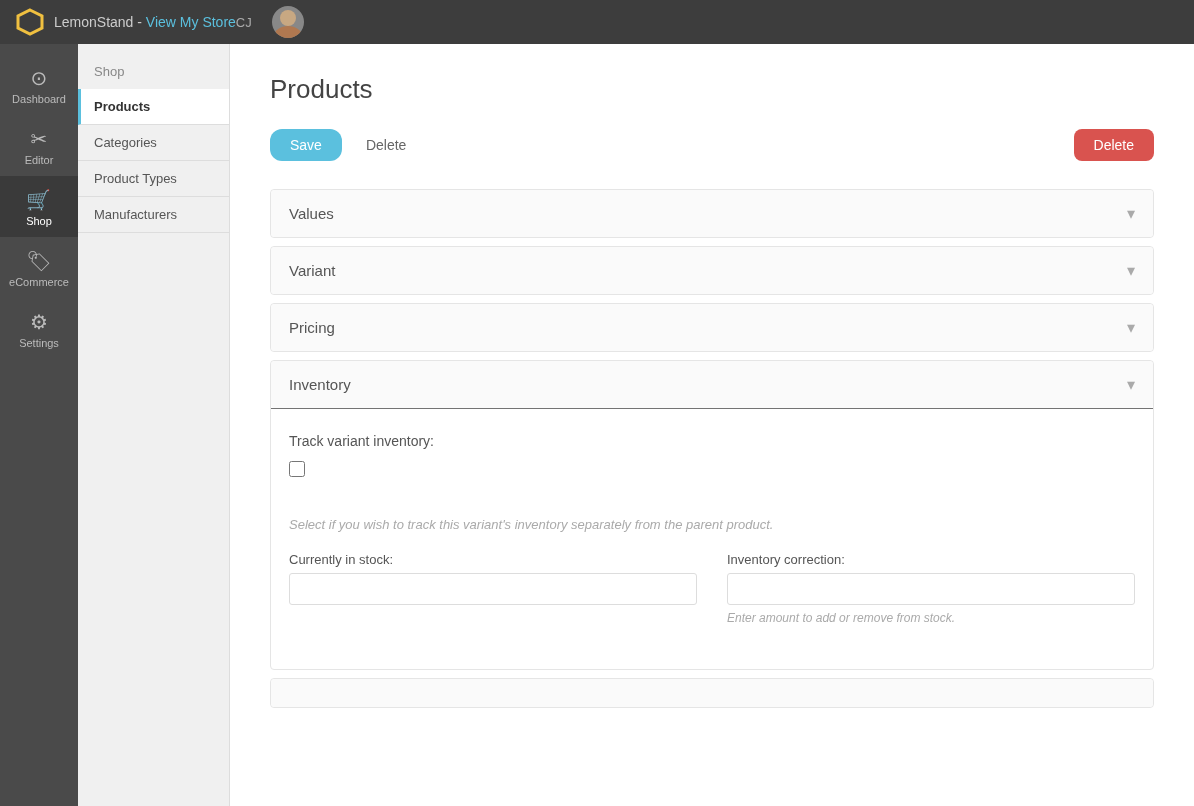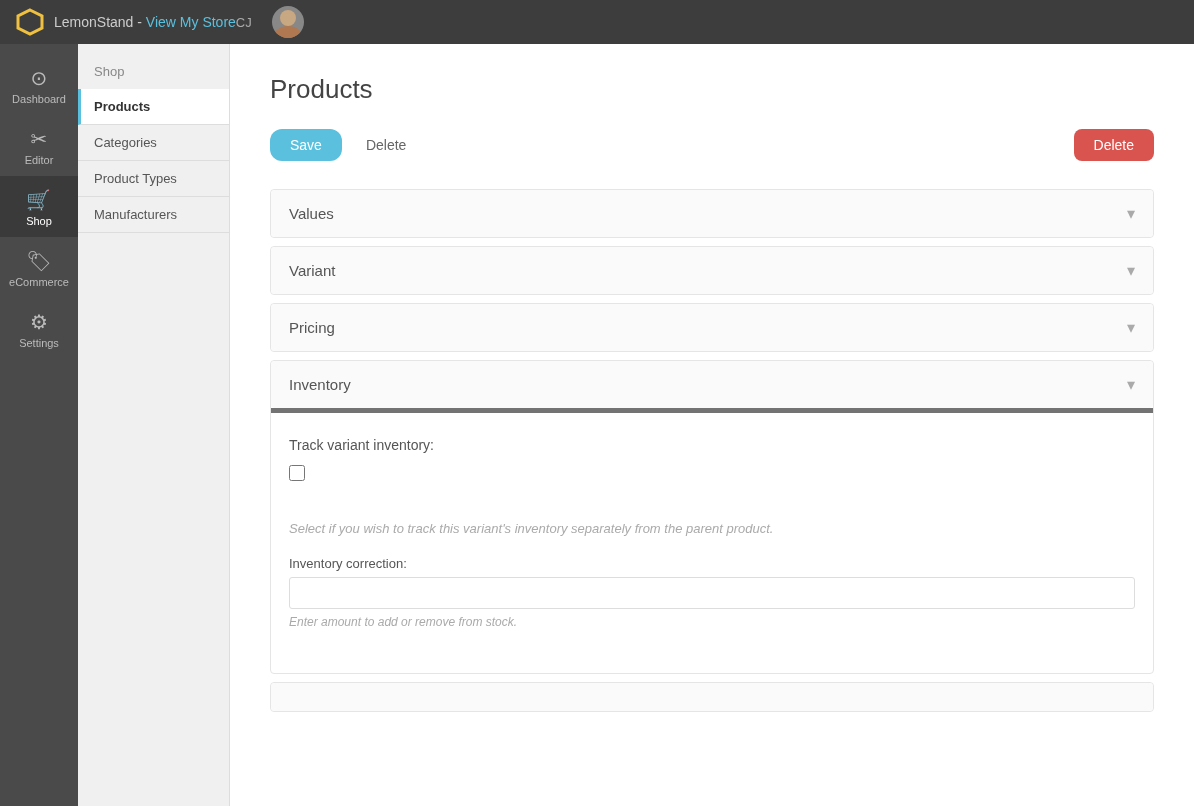--- a/index.html
+++ b/index.html
@@ -193,21 +193,21 @@
       font-weight: normal;
     }
     .accordion-chevron {
       color: #aaa;
       font-size: 16px;
     }
 
     
     .inventory-content {
       padding: 24px 18px;
-      border-top: 5px solid #737373;
+      border-top: 1px solid #737373;
     }
     .track-inventory-label {
       font-size: 14px;
       color: #555;
       margin-bottom: 12px;
     }
     .checkbox-wrapper {
       display: flex;
       align-items: center;
       margin-bottom: 14px;
@@ -368,20 +368,24 @@
       </div>
       <div class="inventory-content">
         <div class="track-inventory-label">Track variant inventory:</div>
         <div class="checkbox-wrapper">
           <input type="checkbox" style="">
         </div>
         <p class="hint-text">Select if you wish to track this variant's inventory separately from the parent product.</p>
 
         <div class="two-col-fields">
           <div class="field-group">
+            <label class="field-label">Currently in stock:</label>
+            <input type="text" class="field-input" style="">
+          </div>
+          <div class="field-group">
             <label class="field-label">Inventory correction:</label>
             <input type="text" class="field-input" style="">
             <span class="field-hint">Enter amount to add or remove from stock.</span>
           </div>
         </div>
 
       </div>
     </div>
 
     <div class="accordion-section">

